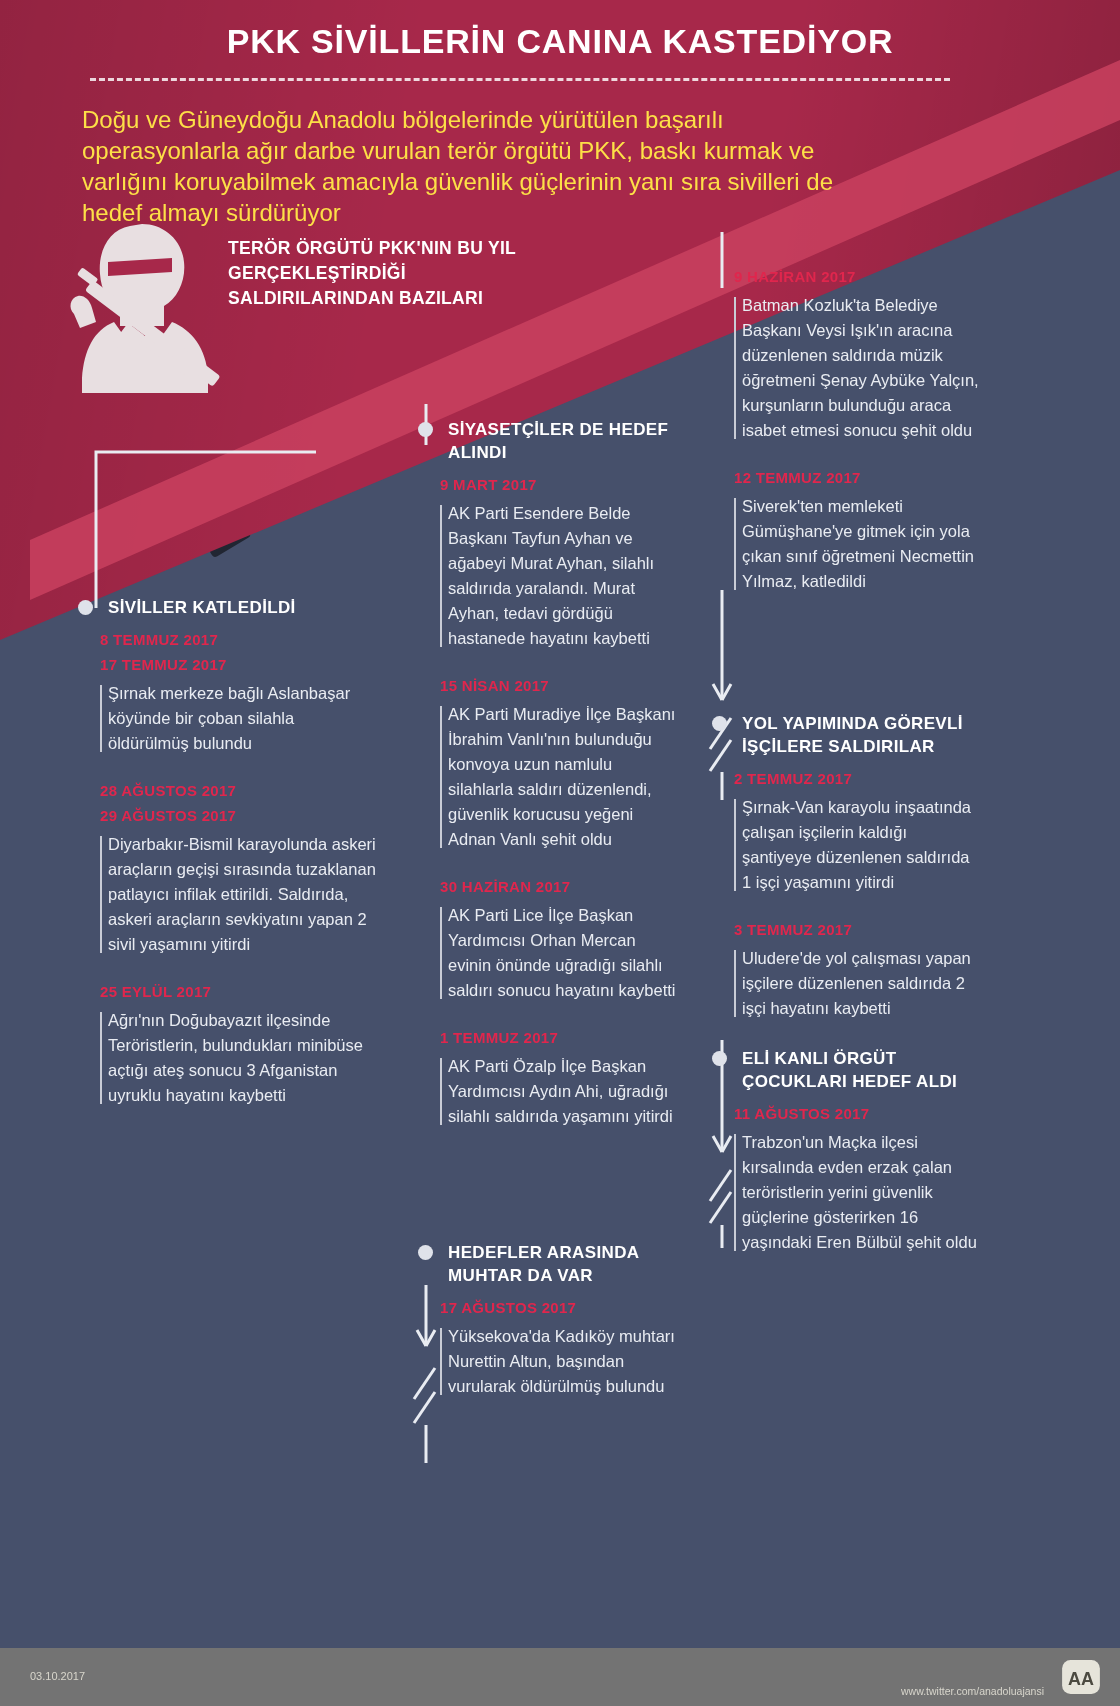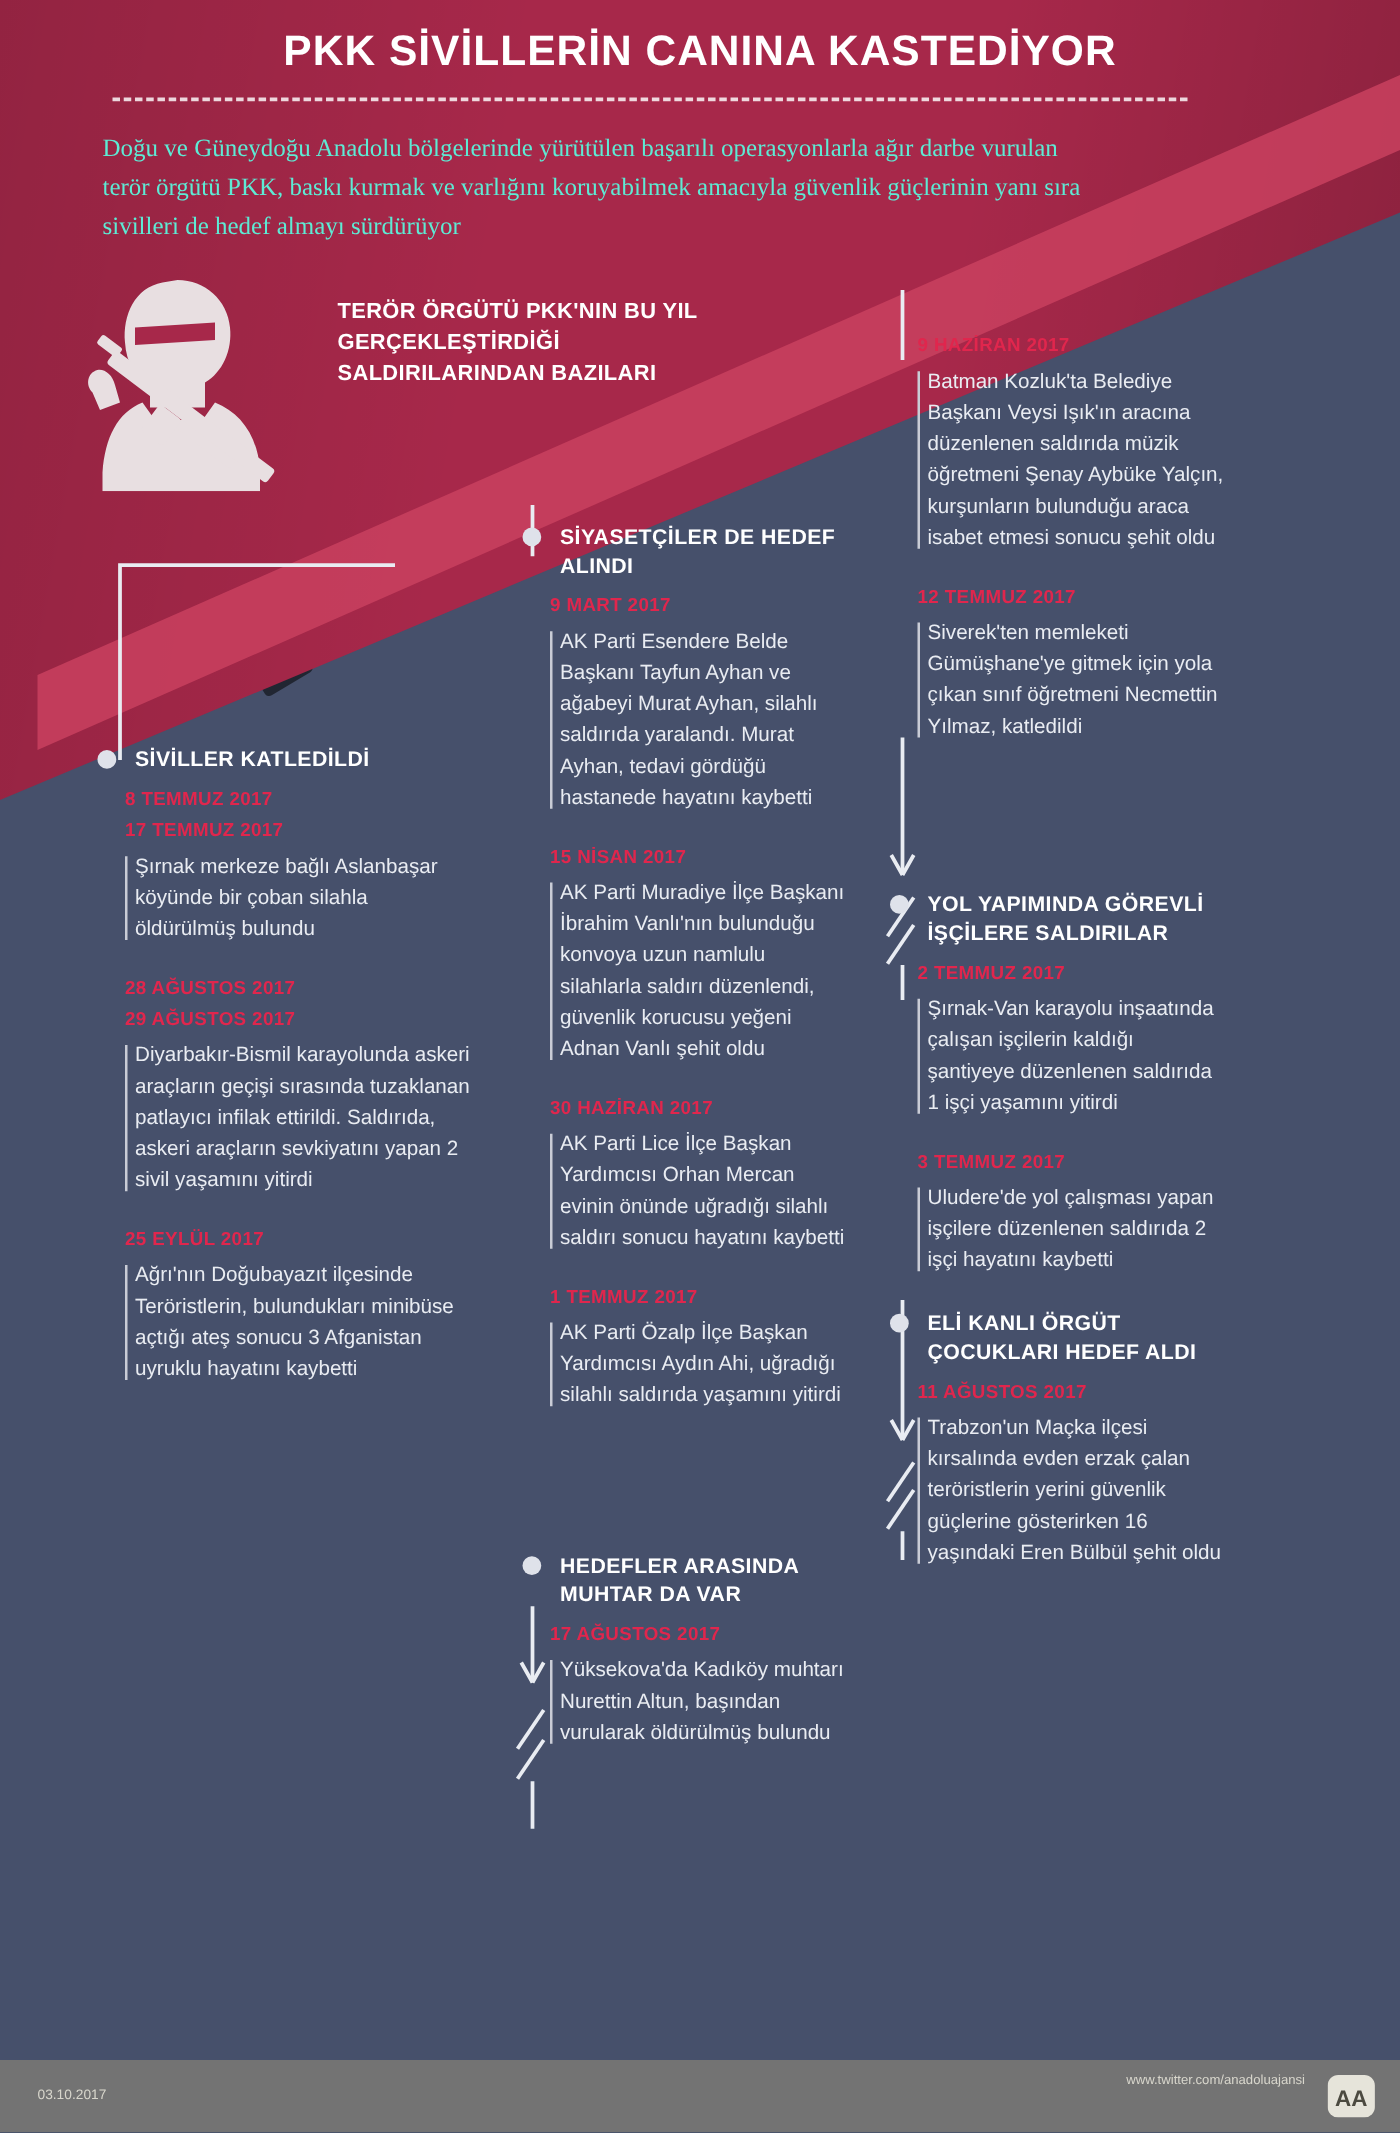--- a/index.html
+++ b/index.html
@@ -47,42 +47,40 @@
   .dashline {
     position: absolute;
     left: 90px; top: 78px;
     width: 860px;
     border-top: 3px dashed rgba(255,255,255,0.82);
   }
   .lede {
     position: absolute;
     left: 82px; top: 104px;
     width: 790px;
-    color: #5eead4;
-    font-size: 20px;
+    color: #fde047;
+    font-size: 24px;
     line-height: 31px;
-    font-family: Liberation Serif, serif;
   }
 
   
   .militant {
     position: absolute;
     left: 68px; top: 218px;
     width: 170px; height: 175px;
   }
   .heading-block {
     position: absolute;
     left: 228px; top: 236px;
     width: 300px;
     color: #ffffff;
     font-size: 17.5px;
     font-weight: bold;
     line-height: 25px;
     letter-spacing: 0.3px;
-    margin-left: 42px;
   }
 
   
   .deco { position: absolute; pointer-events: none; }
 
   
   .col { position: absolute; }
   .col-left   { left: 78px;  top: 596px;  width: 300px; }
   .col-mid    { left: 418px; top: 418px;  width: 260px; }
   .col-right  { left: 712px; top: 268px;  width: 268px; }
@@ -139,21 +137,21 @@
     background: #737373;
   }
   .footer .date-stamp {
     position: absolute;
     left: 30px; top: 22px;
     color: #d8d6cc;
     font-size: 11px;
   }
   .footer .twitter {
     position: absolute;
-    right: 76px; top: 10px;
+    right: 76px; top: 37px;
     color: #d8d6cc;
     font-size: 10.5px;
     margin-left: 20px;
   }
   .footer .aa-logo {
     position: absolute;
     right: 20px; top: 12px;
     width: 38px; height: 34px;
   }
 </style>

